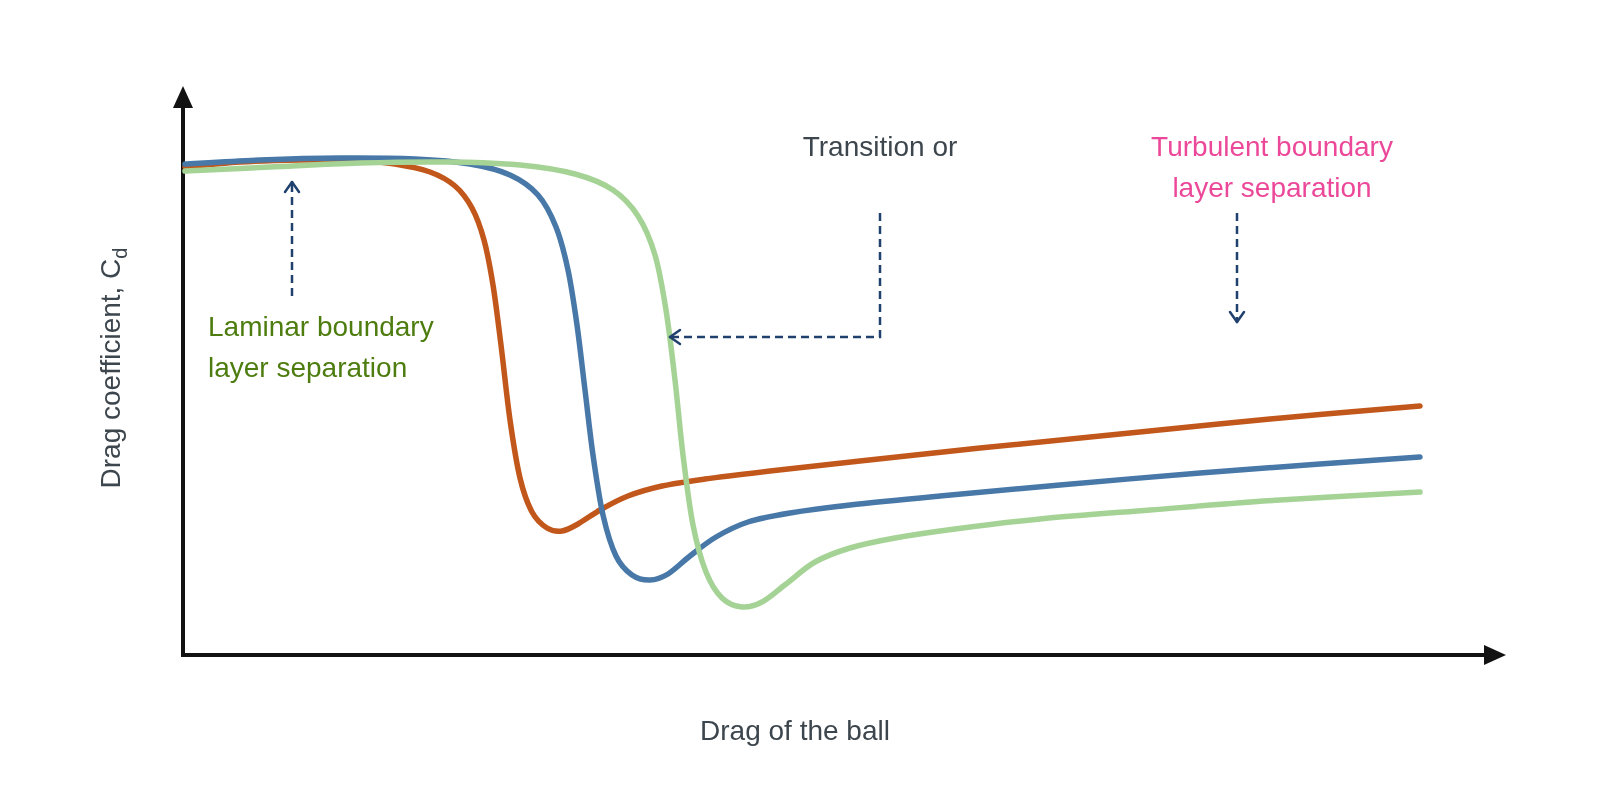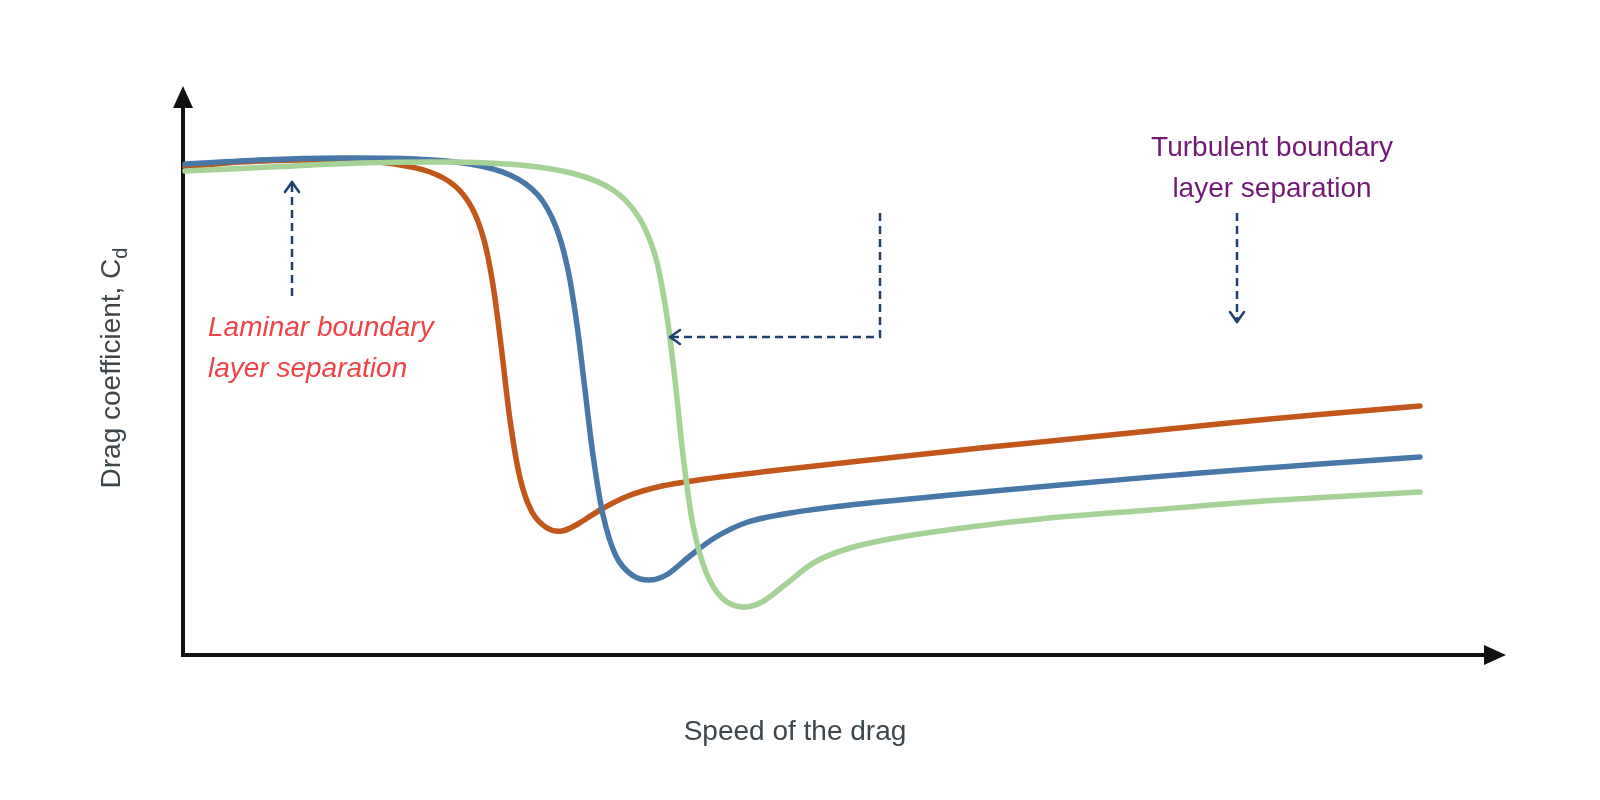--- a/index.html
+++ b/index.html
@@ -44,28 +44,29 @@
       <line x1="680" y1="344" x2="670" y2="337" stroke="#20406e" stroke-width="2.5" stroke-linecap="round"></line>
       <path d="M 1237 213 L 1237 322" fill="none" stroke="#20406e" stroke-width="2.5" stroke-dasharray="8 5"></path>
       <line x1="1230" y1="312" x2="1237" y2="322" stroke="#20406e" stroke-width="2.5" stroke-linecap="round"></line>
       <line x1="1244" y1="312" x2="1237" y2="322" stroke="#20406e" stroke-width="2.5" stroke-linecap="round"></line>
     </svg>
 
   <div class="txt ylabel" style="color: rgb(61, 70, 77);">
     <span>Drag coefficient, C</span><sub>d</sub>
   </div>
 
-  <div class="txt xlabel" style="color: rgb(61, 70, 77);">Speed of the drag</div>
+  <div class="txt xlabel" style="color: rgb(61, 70, 77);">Drag of the ball</div>
 
-  <div class="txt ann-laminar" style="color: #ef4444; font-style: italic;">
+  <div class="txt ann-laminar" style="color: #4d7c0f;">
     <div>Laminar boundary</div>
     <div>layer separation</div>
   </div>
 
   <div class="txt ann-transition" style="color: rgb(61, 70, 77);">
+    <div>Transition or</div>
   </div>
 
-  <div class="txt ann-turbulent" style="color: #701a75;">
+  <div class="txt ann-turbulent" style="color: #ec4899;">
     <div>Turbulent boundary</div>
     <div>layer separation</div>
   </div>
 
 </div>
 
 </body></html>

